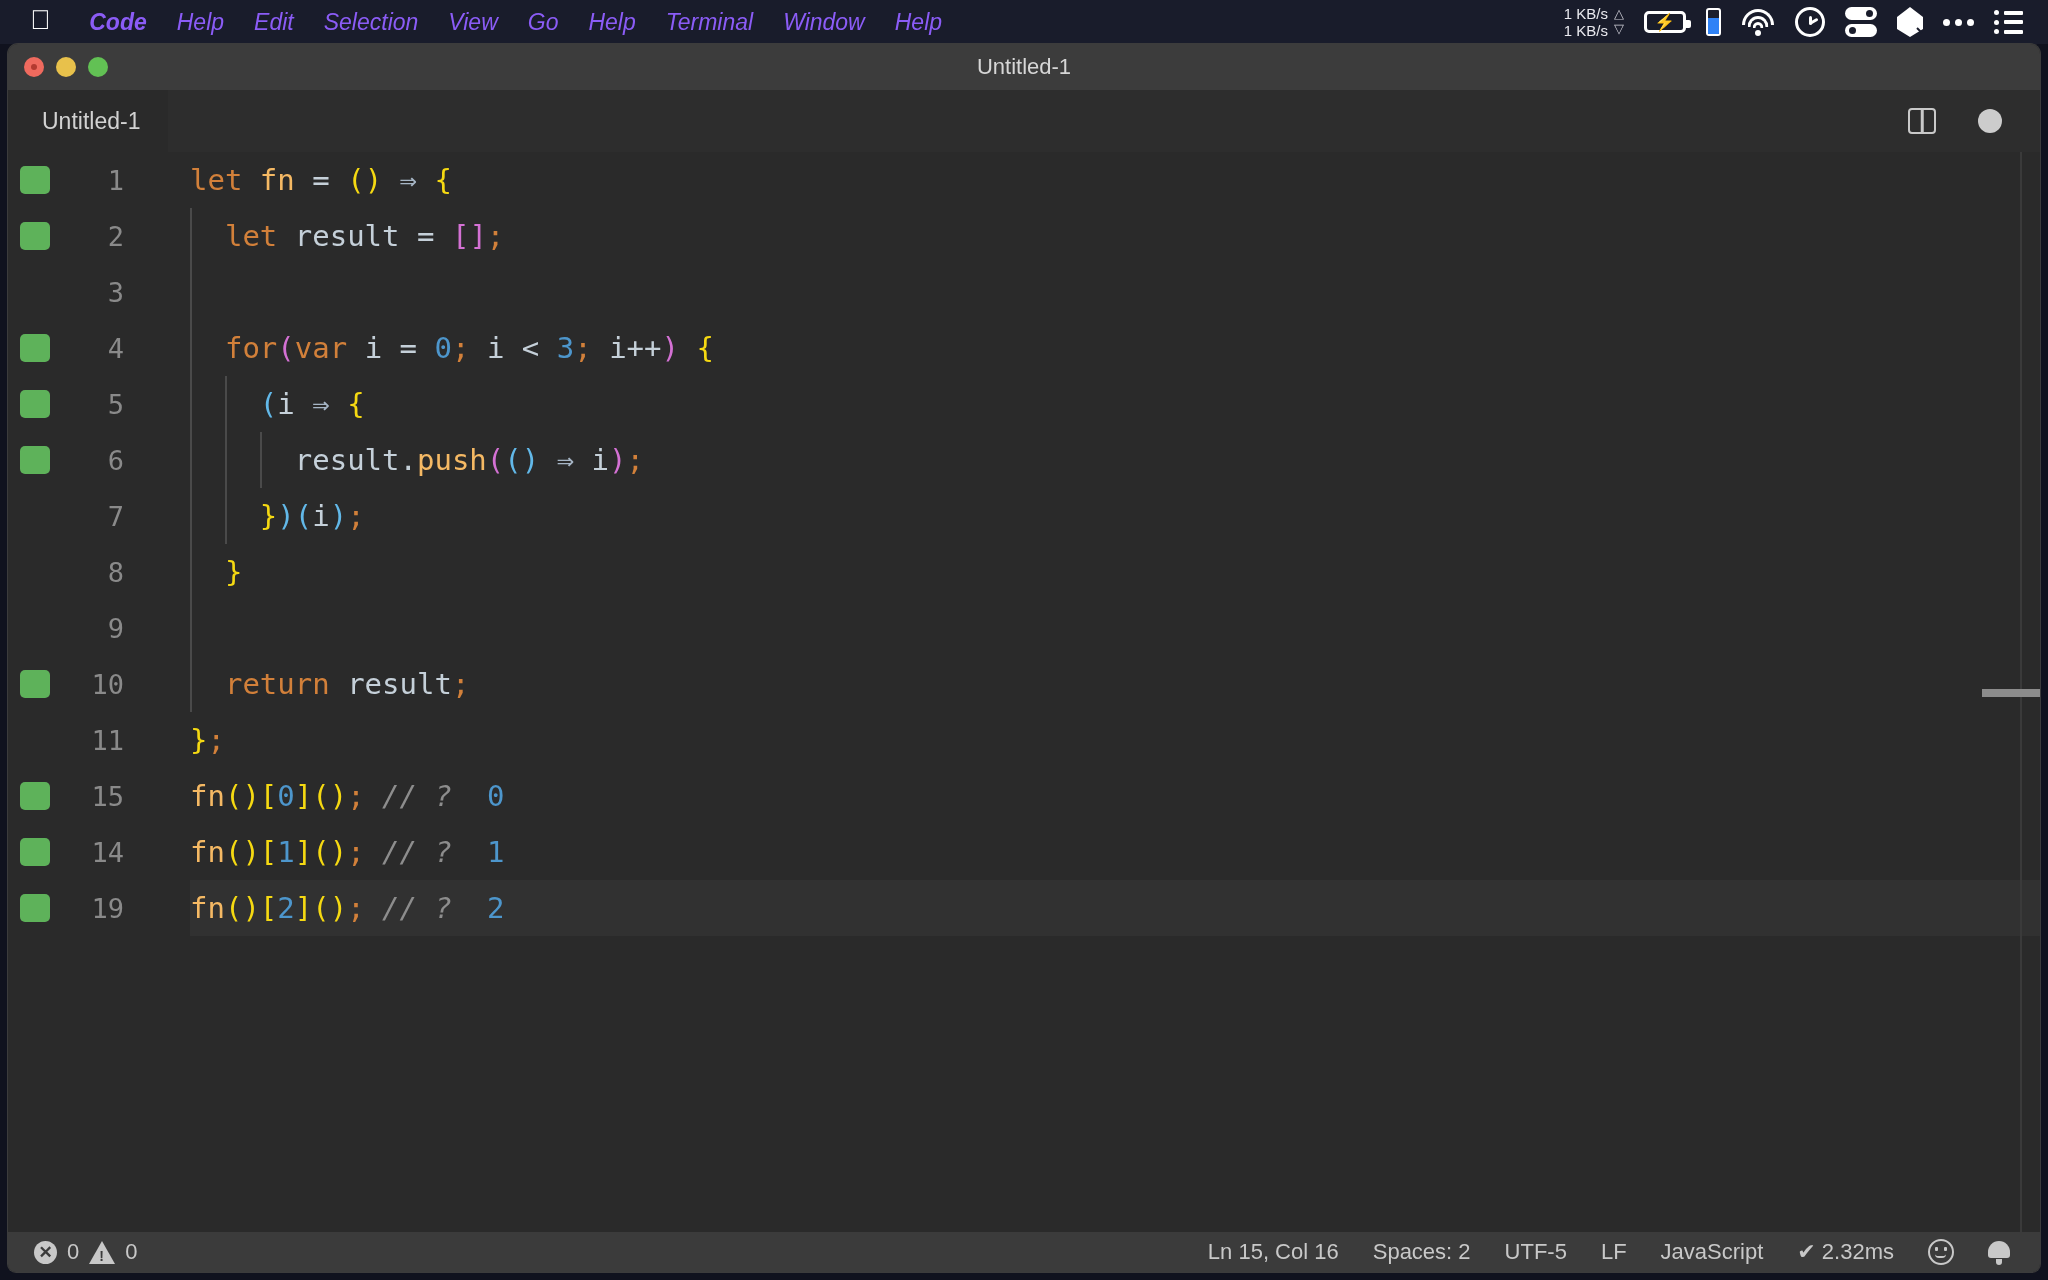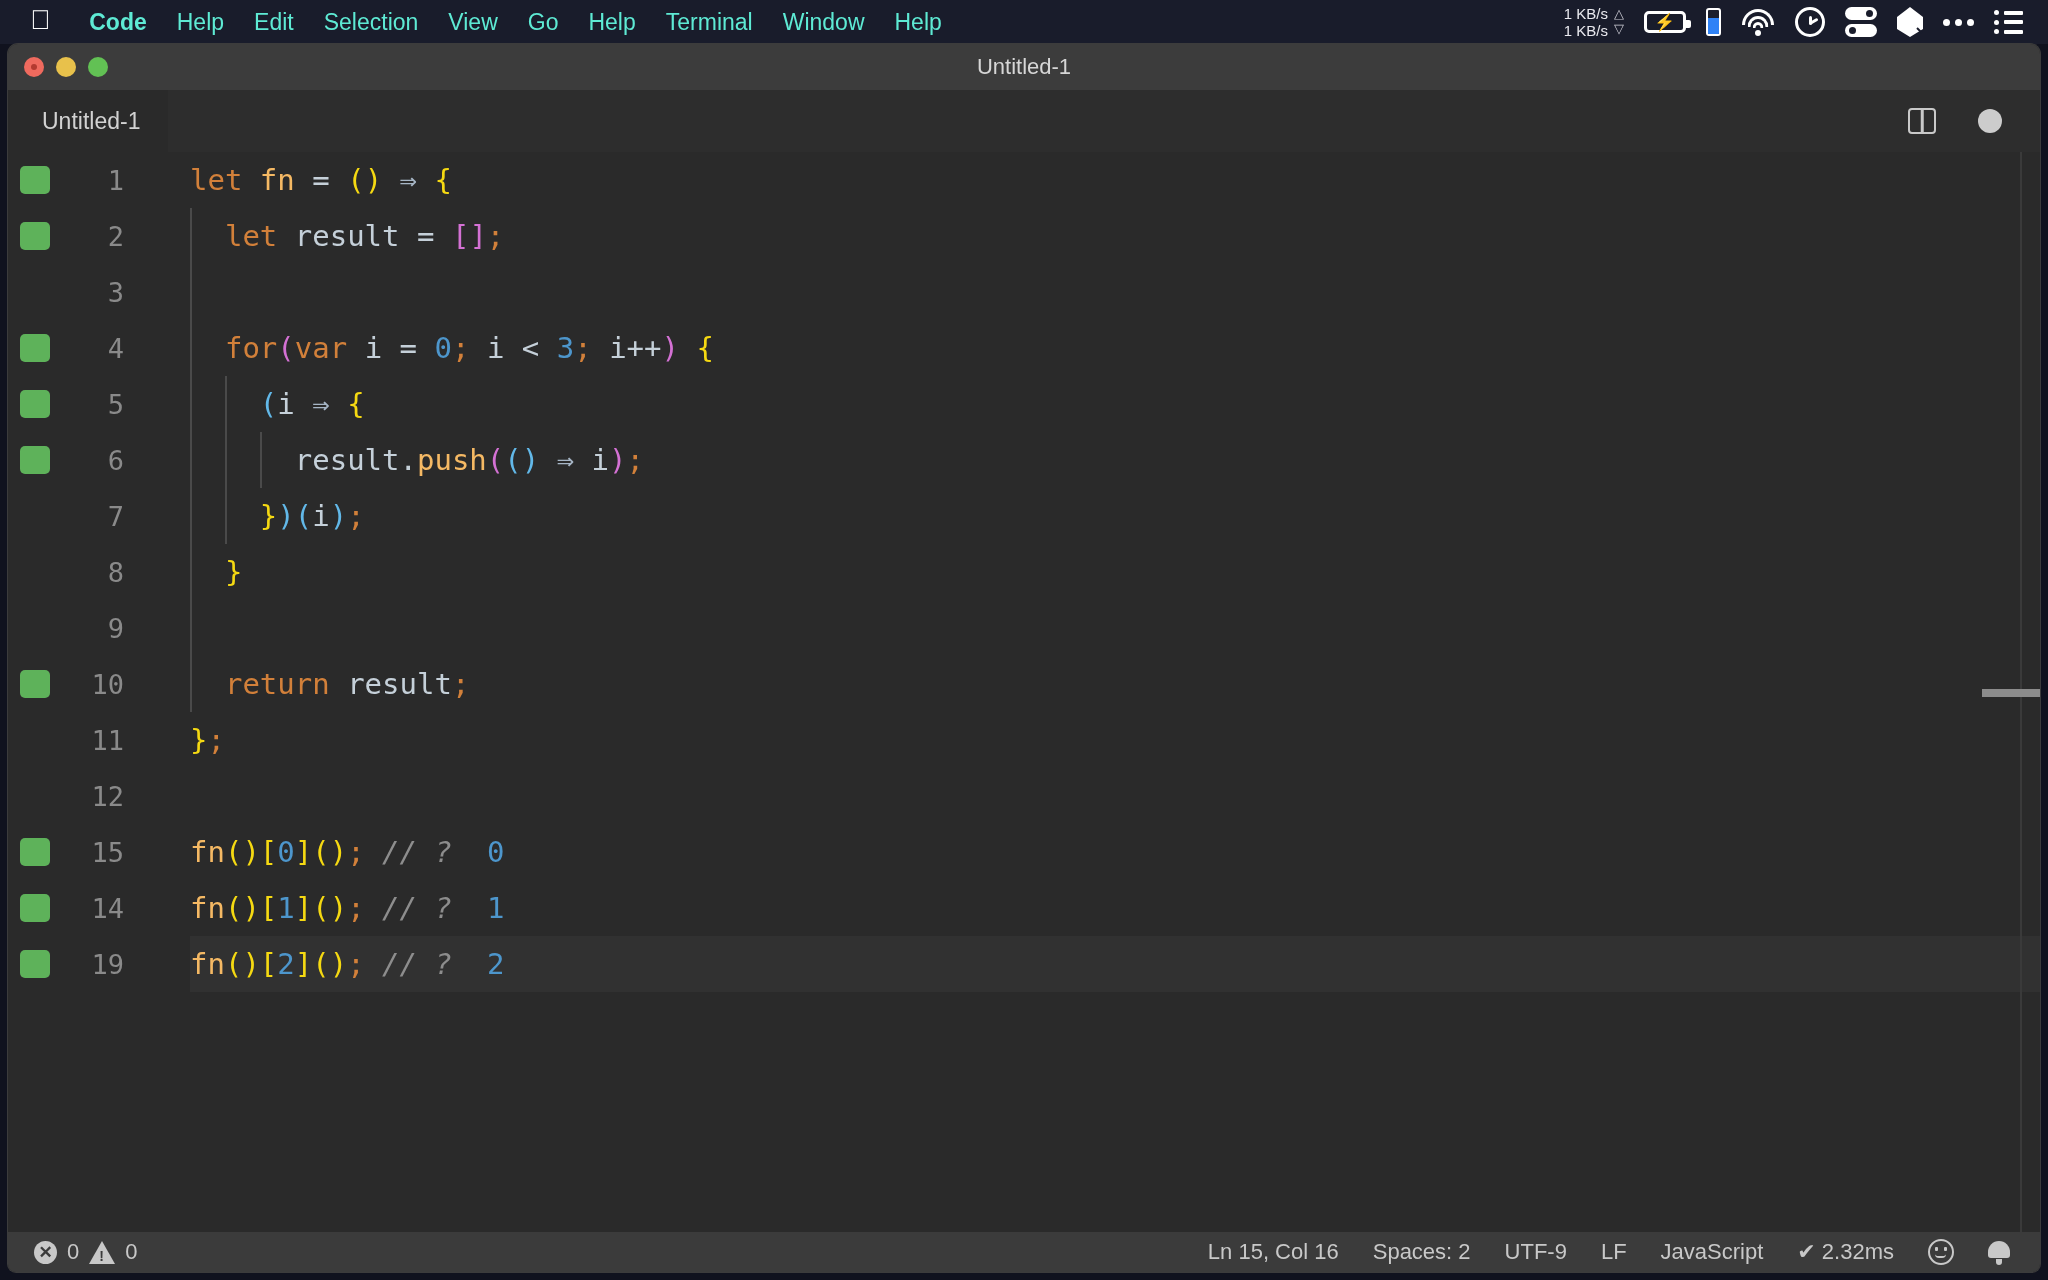--- a/index.html
+++ b/index.html
@@ -15,21 +15,21 @@
     position: absolute; left: 0; top: 0; width: 2048px; height: 44px;
     background: #191c2b;
     display: flex; align-items: center;
     color: #ffffff;
   }
   #menubar .apple {
     font-size: 27px; line-height: 1; margin-left: 30px; margin-right: 24px;
     margin-top: -4px; color: #fff;
   }
   #menubar .mi {
-    font-size: 23px; padding: 0 15px; color: #5eead4; white-space: nowrap;
+    font-size: 23px; padding: 0 15px; color: #8b5cf6; white-space: nowrap; font-style: italic;
   }
   #menubar .mi.bold { font-weight: bold; }
   #menubar .right {
     margin-left: auto; display: flex; align-items: center; gap: 20px;
     padding-right: 24px;
   }
   .netspeed {
     display: flex; align-items: center; gap: 6px;
     font-size: 15px; line-height: 1.15; color: #e9e9ee;
     font-family: "Liberation Sans", sans-serif;
@@ -362,24 +362,20 @@
           <div class="gutterbox"></div>
           <div class="lineno">10</div>
           <div class="ind" style="left: 182px;"></div>
           <div class="code"><span class="plain">  </span><span class="kw">return</span><span class="plain"> result</span><span class="semi">;</span></div>
         </div>
         <div class="row">
           <div class="lineno">11</div>
           <div class="code"><span class="p1">}</span><span class="semi">;</span></div>
         </div>
         <div class="row">
-          <div class="lineno">12</div>
-          <div class="code"></div>
-        </div>
-        <div class="row">
           <div class="gutterbox"></div>
           <div class="lineno">15</div>
           <div class="code"><span class="fnname">fn</span><span class="p1">()</span><span class="p1">[</span><span class="num">0</span><span class="p1">]</span><span class="p1">()</span><span class="semi">;</span><span class="plain"> </span><span class="cmt">// ?  </span><span class="num">0</span></div>
         </div>
         <div class="row">
           <div class="gutterbox"></div>
           <div class="lineno">14</div>
           <div class="code"><span class="fnname">fn</span><span class="p1">()</span><span class="p1">[</span><span class="num">1</span><span class="p1">]</span><span class="p1">()</span><span class="semi">;</span><span class="plain"> </span><span class="cmt">// ?  </span><span class="num">1</span></div>
         </div>
         <div class="row current" style="background: transparent;">
@@ -396,21 +392,21 @@
   <div id="statusbar">
     <div class="left">
       <span class="errcircle">✕</span>
       <span class="sbitem">0</span>
       <span class="warntri"></span>
       <span class="sbitem">0</span>
     </div>
     <div class="right">
       <span class="sbitem">Ln 15, Col 16</span>
       <span class="sbitem">Spaces: 2</span>
-      <span class="sbitem">UTF-9</span>
+      <span class="sbitem">UTF-5</span>
       <span class="sbitem">LF</span>
       <span class="sbitem">JavaScript</span>
       <span class="sbitem">✔ 2.32ms</span>
       <span class="ic">
         <span class="smiley">
             <i class="e1"></i>
             <i class="e2"></i>
             <span class="mo"></span>
           </span>
       </span>

